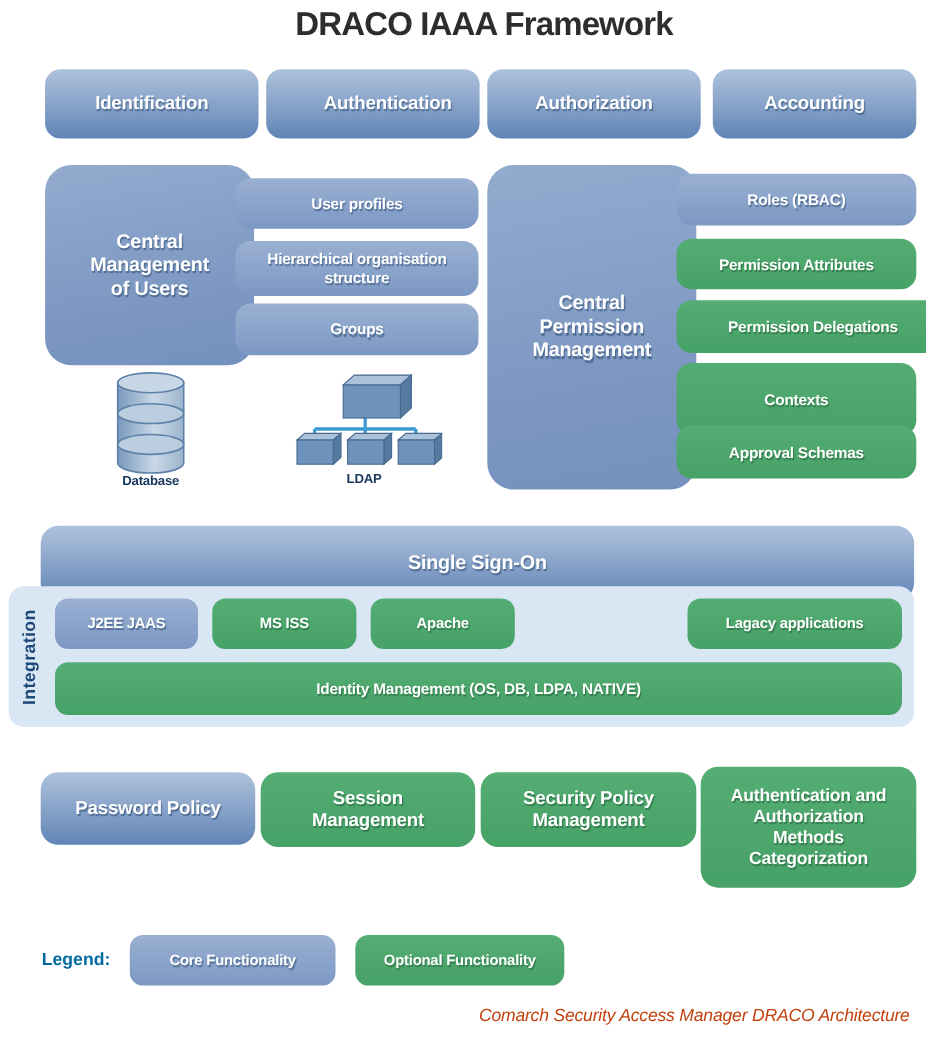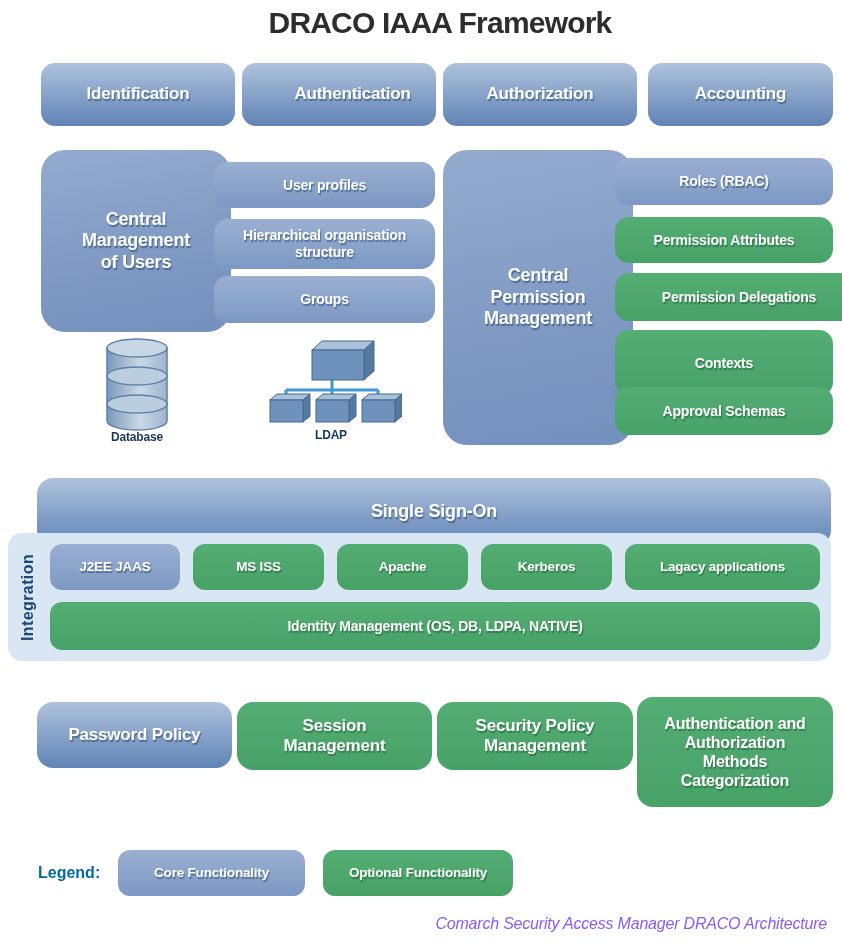--- a/index.html
+++ b/index.html
@@ -20,21 +20,21 @@
          font-size:30px;font-weight:700;color:#2d2d2d;letter-spacing:-0.8px;}
   .dark-label{position:absolute;text-align:center;font-weight:700;color:#17375D;font-size:12px;letter-spacing:-0.2px;}
   .integration-panel{position:absolute;left:8px;top:533px;width:823px;height:128px;
          background:#D9E6F3;border-radius:14px;}
   .integration-label{position:absolute;left:12px;top:541px;width:32px;height:112px;
          writing-mode:vertical-rl;transform:rotate(180deg);
          display:flex;align-items:center;justify-content:center;
          color:#1D4878;font-weight:700;font-size:16px;letter-spacing:.4px;}
   .legend-label{position:absolute;left:38px;top:864px;font-size:16px;font-weight:700;color:#0369a1;}
   .caption{position:absolute;right:15px;top:915px;font-style:italic;font-size:16px;
-           color:#8b5cf6;letter-spacing:-0.2px;}
+           color:#c2410c;letter-spacing:-0.2px;}
   .fs17{font-size:17px;} .fs18{font-size:18px;} .fs16{font-size:16px;} .fs14{font-size:14px;} .fs13{font-size:13.5px;}
 </style>
 </head>
 <body>
 
 <div id="stage">
 
   <div class="title">DRACO IAAA Framework</div>
 
   <div class="box grad-core r14 sh-blue fs17" style="left:41px;top:63px;width:194px;height:63px;">Identification</div>
@@ -97,21 +97,20 @@
   <div class="box grad-green r14 sh-green fs14" style="left:615px;top:330px;width:218px;height:66px;z-index:2;">Contexts</div>
   <div class="box grad-green r14 sh-green fs14" style="left:615px;top:387px;width:218px;height:48px;z-index:2;">Approval Schemas</div>
 
   <div class="box grad-core r16 sh-blue fs18" style="left:37px;top:462px;width:794px;height:68px;">Single Sign-On</div>
 
   <div class="integration-panel"></div>
   <div class="integration-label">Integration</div>
   <div class="box grad-mid r12 sh-blue fs13" style="left:50px;top:544px;width:130px;height:46px;">J2EE JAAS</div>
   <div class="box grad-green r12 sh-green fs13" style="left:193px;top:544px;width:131px;height:46px;">MS ISS</div>
   <div class="box grad-green r12 sh-green fs13" style="left:337px;top:544px;width:131px;height:46px;">Apache</div>
-  <div class="box grad-green r12 sh-green fs13" style="left:481px;top:544px;width:131px;height:46px;">Kerberos</div>
   <div class="box grad-green r12 sh-green fs13" style="left:625px;top:544px;width:195px;height:46px;">Lagacy applications</div>
   <div class="box grad-green r12 sh-green fs14" style="left:50px;top:602px;width:770px;height:48px;">Identity Management (OS, DB, LDPA, NATIVE)</div>
 
   <div class="box grad-core r16 sh-blue fs17" style="left:37px;top:686px;width:195px;height:66px;">Password Policy</div>
   <div class="box grad-green r16 sh-green fs17" style="left:237px;top:686px;width:195px;height:68px;">Session
 Management</div>
   <div class="box grad-green r16 sh-green fs17" style="left:437px;top:686px;width:196px;height:68px;">Security Policy
 Management</div>
   <div class="box grad-green r16 sh-green fs16" style="left:637px;top:681px;width:196px;height:110px;">Authentication and
 Authorization

